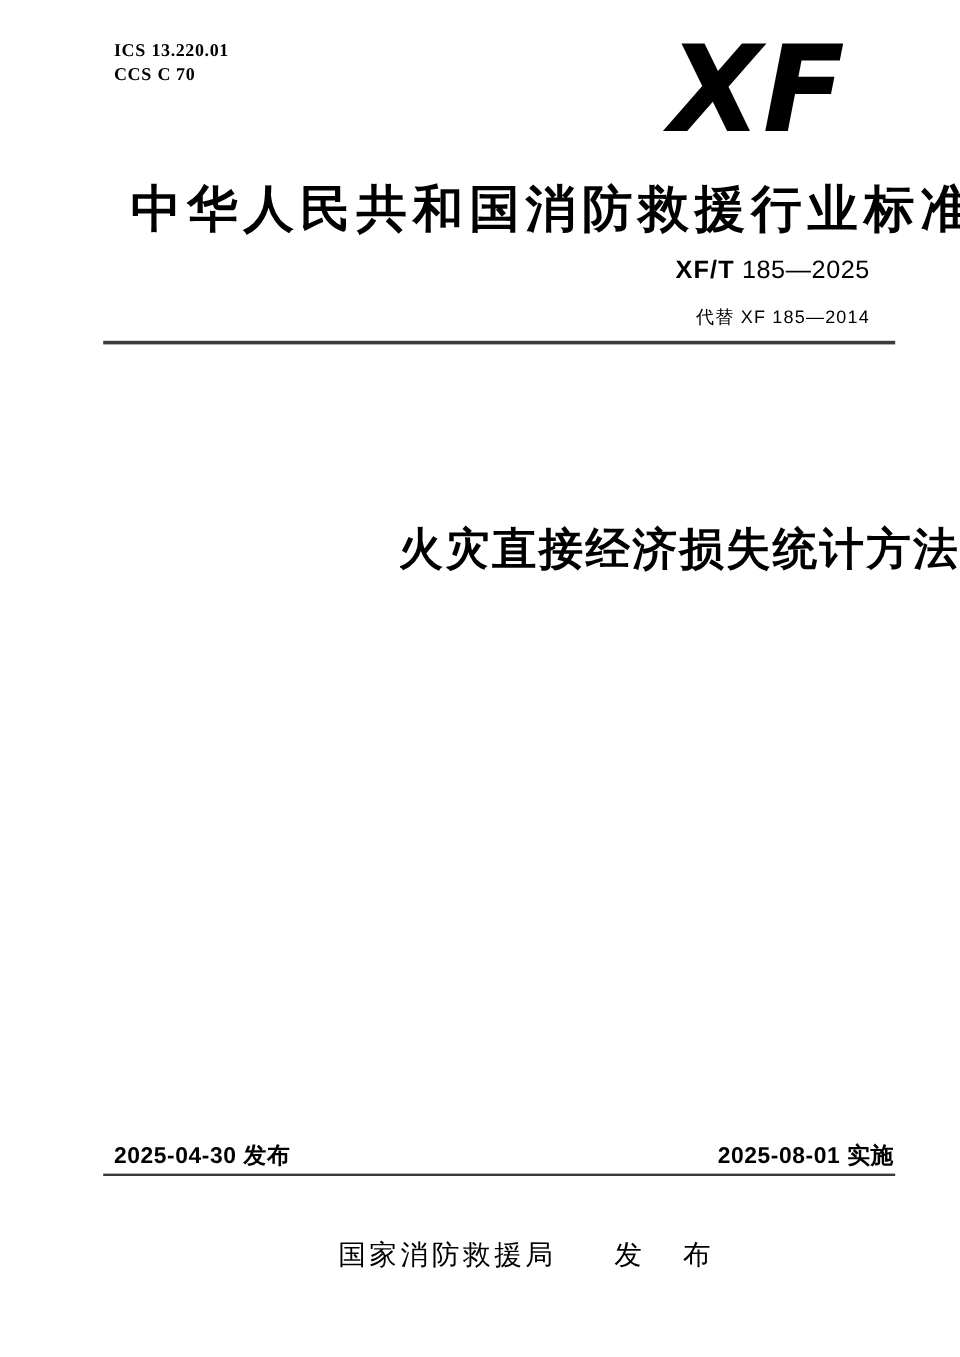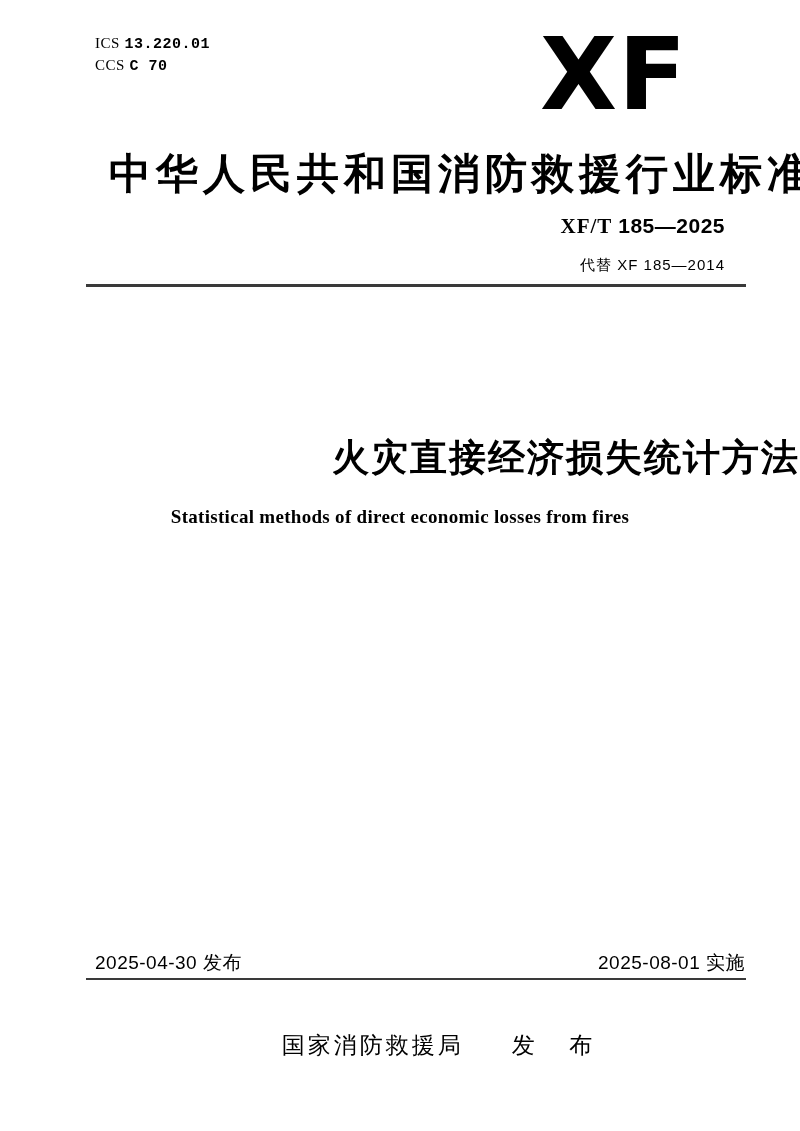--- a/index.html
+++ b/index.html
@@ -22,39 +22,40 @@
   .ics-block {
     position: absolute;
     left: 95px;
     top: 33px;
     font-size: 15px;
     line-height: 1.35;
     letter-spacing: 0.5px;
   }
   .ics-block .code-label {
     font-family: "Liberation Serif", serif;
-    font-weight: normal;
+    font-weight: bold;
   }
   .ics-block .code-value {
-    font-family: Liberation Mono, monospace;
+    font-family: Liberation Serif, serif;
     font-weight: bold;
   }
 
   
   .logo {
     position: absolute;
     top: 25px;
     left: 540px;
     width: 165px;
-    text-align: left;
+    text-align: right;
     font-family: "DejaVu Sans", sans-serif;
     font-weight: 900;
     font-size: 100px;
     line-height: 1.0;
     letter-spacing: 1px;
+    font-style: italic;
   }
 
   
   .standard-category {
     position: absolute;
     left: 88px;
     top: 146px;
     font-size: 42px;
     font-weight: bold;
     letter-spacing: 5px;
@@ -67,27 +68,27 @@
     position: absolute;
     right: 75px;
     top: 214px;
     text-align: right;
   }
   .standard-number {
     font-size: 21px;
     white-space: nowrap;
   }
   .standard-number .std-prefix {
-    font-family: Liberation Serif, serif;
+    font-family: Liberation Sans, sans-serif;
     font-weight: bold;
     letter-spacing: 1px;
   }
   .standard-number .std-num {
     font-family: "Liberation Sans", sans-serif;
-    font-weight: bold;
+    font-weight: normal;
     letter-spacing: 0.5px;
     margin-top: 44px;
   }
   .replaces {
     margin-top: 17px;
     font-size: 15px;
     letter-spacing: 1px;
     white-space: nowrap;
   }
 
@@ -127,20 +128,21 @@
   
   .dates-row {
     position: absolute;
     left: 95px;
     top: 950px;
     width: 650px;
     display: flex;
     justify-content: space-between;
     font-size: 19px;
     letter-spacing: 0.5px;
+    font-weight: bold;
   }
 
   .rule-bottom {
     position: absolute;
     left: 86px;
     top: 978px;
     width: 660px;
     height: 2px;
     background: #3a3a3a;
   }
@@ -188,21 +190,20 @@
       <span class="std-prefix">XF/T</span>
       <span class="std-num">185—2025</span>
     </div>
     <div class="replaces">代替 XF 185—2014</div>
   </div>
 
   <div class="rule-top"></div>
 
   <div class="doc-title-zh">火灾直接经济损失统计方法</div>
 
-  <div class="doc-title-en">Statistical methods of direct economic losses from fires</div>
 
   <div class="dates-row">
     <span>2025-04-30 发布</span>
     <span>2025-08-01 实施</span>
   </div>
 
   <div class="rule-bottom"></div>
 
   <div class="publisher-row">
     <span>国家消防救援局</span>

